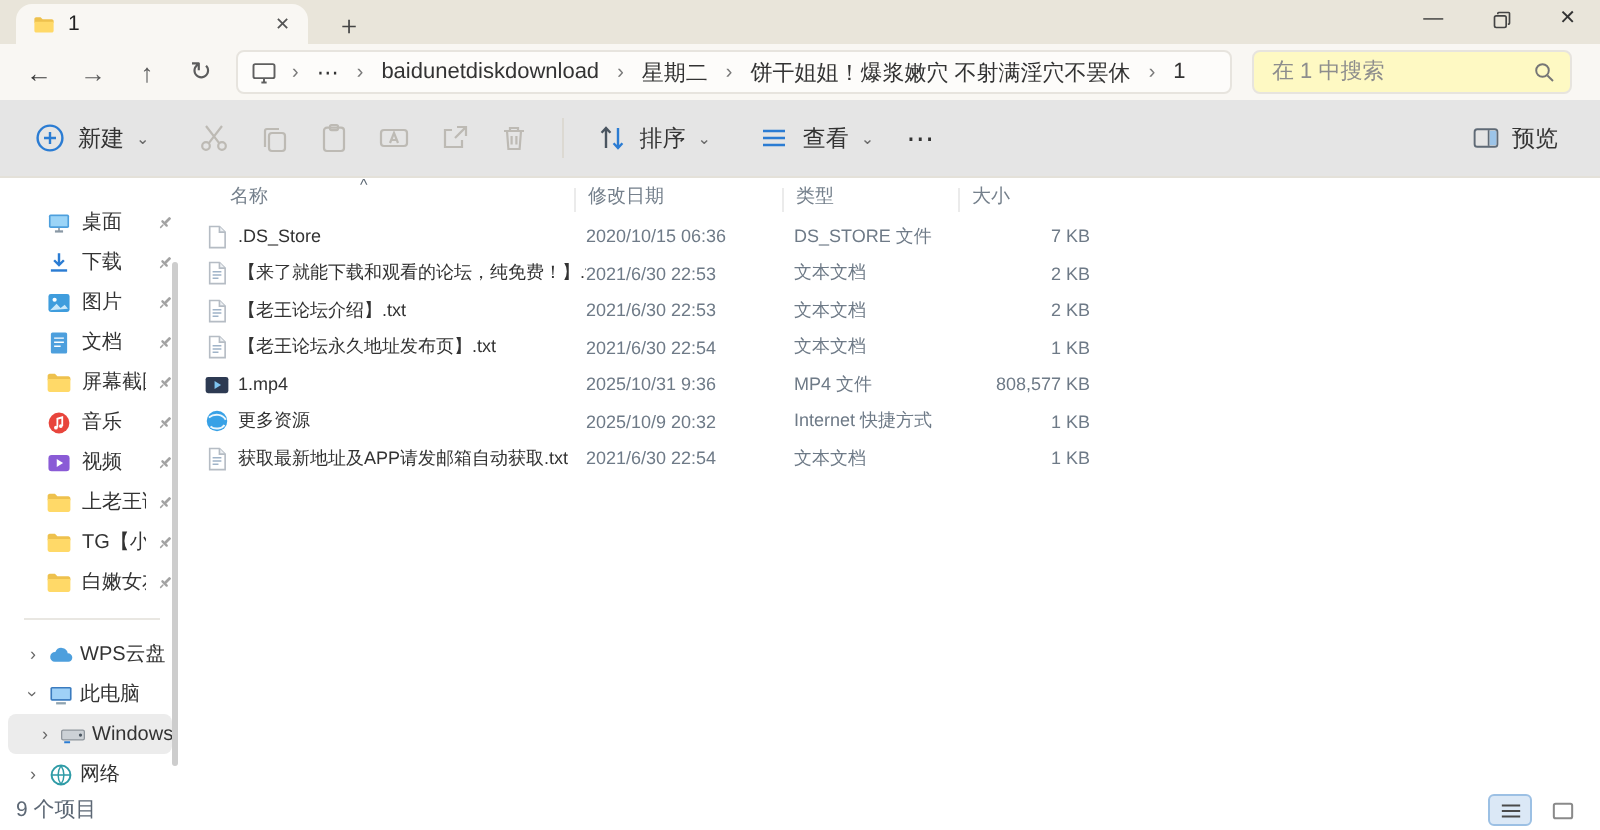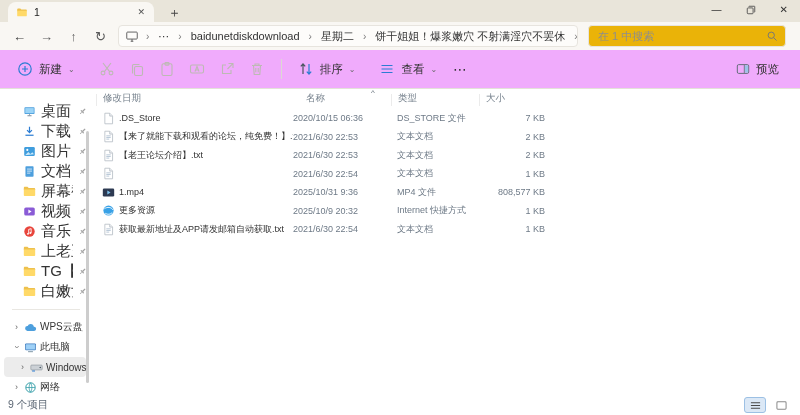--- a/index.html
+++ b/index.html
@@ -22,46 +22,46 @@
   
   .addressrow{height:28px;background:#f9f7f3;display:flex;align-items:center;padding:0 14px 0 6px;}
   .navbtn{width:27px;text-align:center;font-size:13px;color:#5c5c5c;flex:none;}
   .navbtn.back{color:#3a3a3a;}
   .crumbbar{flex:1;height:22px;background:#fdfcfa;border:1px solid #e7e4de;border-radius:4px;
             display:flex;align-items:center;padding:0 6px;overflow:hidden;white-space:nowrap;
             margin:0 10px 0 4px;box-sizing:border-box;}
   .crumb-pc{width:14px;height:14px;flex:none;}
   .crumb{font-size:11px;color:#333;padding:0 2px;flex:none;}
   .chev{font-size:10px;color:#7a7a7a;padding:0 7px;flex:none;}
-  .searchbox{width:198px;height:22px;background:#eab308;border:1px solid #e7e4de;border-radius:4px;
+  .searchbox{width:160px;height:22px;background:#fef9c3;border:1px solid #e7e4de;border-radius:4px;
              display:flex;align-items:center;padding:0 7px;box-sizing:border-box;flex:none;}
   .searchbox input{border:0;outline:0;background:transparent;flex:1;font-size:11px;color:#333;
              font-family:inherit;min-width:0;}
   .searchbox input::placeholder{color:#8d8d8d;}
   .search-ic{width:12px;height:12px;flex:none;}
 
   
-  .toolbar{height:38px;background:#f0abfc;border-bottom:1px solid #e4e1d9;display:flex;
+  .toolbar{height:38px;background:#e5e5e5;border-bottom:1px solid #e4e1d9;display:flex;
            align-items:center;padding:0 14px 0 10px;text-align:right;}
   .tbtn{display:flex;align-items:center;gap:6px;font-size:11.5px;color:#333;padding:5px 7px;border-radius:4px;flex:none;}
   .ticon{width:16px;height:16px;display:inline-block;flex:none;}
   .ticon.small{width:14px;height:14px;}
   .tchev{font-size:8px;color:#6a6a6a;}
   .tsep{width:1px;height:20px;background:#dcd9d2;margin:0 9px;flex:none;}
   .dots{font-size:14px;color:#333;padding:0 9px;flex:none;letter-spacing:1px;}
   .spacer{flex:1;}
   .tgap{width:10px;flex:none;}
 
   
   .main{position:absolute;top:89px;left:0;right:0;bottom:20px;display:flex;background:#fff;}
 
   
   .sidebar{width:90px;flex:none;position:relative;padding-top:12px;box-sizing:border-box;}
   .side-item{height:20px;display:flex;align-items:center;padding:0 3px 0 23px;gap:5px;
-             font-size:15px;color:#333;}
+             font-size:10px;color:#333;}
   .sicon{width:13px;height:13px;flex:none;}
   .side-label{flex:1;overflow:hidden;white-space:nowrap;}
   .pin{width:9px;height:9px;flex:none;opacity:.8;}
   .side-sep{height:1px;background:#e9e7e2;margin:8px 10px 7px 12px;}
   .tree-item{height:20px;display:flex;align-items:center;gap:3px;padding-left:8px;
              font-size:10px;color:#333;margin:0 4px;border-radius:4px;white-space:nowrap;overflow:hidden;}
   .tree-item.indent{padding-left:14px;}
   .tree-item.selected{background:#ececec;}
   .exp{width:9px;font-size:9px;color:#666;text-align:center;flex:none;}
   .exp.open{display:inline-block;transform:rotate(90deg);}
@@ -341,45 +341,45 @@
                   <rect x="5.1" y="1" width="1.8" height="5" rx=".5"></rect>
                   <rect x="3.2" y="5.6" width="5.6" height="1.6" rx=".8"></rect>
                   <rect x="5.5" y="7.4" width="1" height="3.2" rx=".5"></rect>
                 </g>
               </svg>
             </span>
           </div>
           <div class="side-item">
             <span class="sicon">
               <svg viewBox="0 0 16 16">
-                <rect x="1.5" y="3" width="13" height="10" rx="2" fill="#8a5bd6"></rect>
-                <path d="M6.6 5.6v4.8l3.9-2.4z" fill="#fff"></path>
-              </svg>
-            </span>
-            <span class="side-label">视频</span>
-            <span class="pin">
-              <svg viewBox="0 0 12 12">
-                <g fill="#8c8c8c" transform="rotate(45 6 6)">
-                  <rect x="5.1" y="1" width="1.8" height="5" rx=".5"></rect>
-                  <rect x="3.2" y="5.6" width="5.6" height="1.6" rx=".8"></rect>
-                  <rect x="5.5" y="7.4" width="1" height="3.2" rx=".5"></rect>
-                </g>
-              </svg>
-            </span>
-          </div>
-          <div class="side-item">
-            <span class="sicon">
-              <svg viewBox="0 0 16 16">
                 <circle cx="8" cy="8" r="6.4" fill="#e8453c"></circle>
                 <path d="M7 10.8V5.4l3-.9v5.3" stroke="#fff" stroke-width="1.1" fill="none"></path>
                 <circle cx="6.1" cy="10.9" r="1.15" fill="#fff"></circle>
                 <circle cx="9.1" cy="9.9" r="1.15" fill="#fff"></circle>
               </svg>
             </span>
             <span class="side-label">音乐</span>
+            <span class="pin">
+              <svg viewBox="0 0 12 12">
+                <g fill="#8c8c8c" transform="rotate(45 6 6)">
+                  <rect x="5.1" y="1" width="1.8" height="5" rx=".5"></rect>
+                  <rect x="3.2" y="5.6" width="5.6" height="1.6" rx=".8"></rect>
+                  <rect x="5.5" y="7.4" width="1" height="3.2" rx=".5"></rect>
+                </g>
+              </svg>
+            </span>
+          </div>
+          <div class="side-item">
+            <span class="sicon">
+              <svg viewBox="0 0 16 16">
+                <rect x="1.5" y="3" width="13" height="10" rx="2" fill="#8a5bd6"></rect>
+                <path d="M6.6 5.6v4.8l3.9-2.4z" fill="#fff"></path>
+              </svg>
+            </span>
+            <span class="side-label">视频</span>
             <span class="pin">
               <svg viewBox="0 0 12 12">
                 <g fill="#8c8c8c" transform="rotate(45 6 6)">
                   <rect x="5.1" y="1" width="1.8" height="5" rx=".5"></rect>
                   <rect x="3.2" y="5.6" width="5.6" height="1.6" rx=".8"></rect>
                   <rect x="5.5" y="7.4" width="1" height="3.2" rx=".5"></rect>
                 </g>
               </svg>
             </span>
           </div>
@@ -480,27 +480,27 @@
               </svg>
             </span>
             <span class="side-label">网络</span>
           </div>
         </div>
       <div class="side-scroll"></div>
     </div>
 
     <div class="content">
       <div class="hdr">
+        <div class="hcell first">
+          <span>名称</span>
+          <span class="sort-caret">^</span>
+        </div>
         <div class="hcell">
           <span class="hsep" style="left:-6px"></span>
           <span>修改日期</span>
-        </div>
-        <div class="hcell first">
-          <span>名称</span>
-          <span class="sort-caret">^</span>
         </div>
         <div class="hcell">
           <span class="hsep" style="left:-6px"></span>
           <span>类型</span>
         </div>
         <div class="hcell">
           <span class="hsep" style="left:-6px"></span>
           <span>大小</span>
         </div>
       </div>
@@ -551,20 +551,21 @@
           </div>
           <div class="row">
             <div class="cell-name">
               <span class="ficon">
                 <svg viewBox="0 0 16 16">
                   <path d="M3.5 1.5h6L13 5v9.5H3.5z" fill="#fff" stroke="#b5bcc4"></path>
                   <path d="M9.5 1.5V5H13" fill="#eef1f4" stroke="#b5bcc4"></path>
                   <path d="M5.3 7.2h5.4M5.3 9.2h5.4M5.3 11.2h3.6" stroke="#9fb3c8" stroke-width=".9"></path>
                 </svg>
               </span>
+              <span>【老王论坛永久地址发布页】.txt</span>
             </div>
             <div class="cell-sec">2021/6/30 22:54</div>
             <div class="cell-sec">文本文档</div>
             <div class="cell-size">1 KB</div>
           </div>
           <div class="row">
             <div class="cell-name">
               <span class="ficon">
                 <svg viewBox="0 0 16 16">
                   <rect x="1" y="3" width="14" height="10" rx="1.5" fill="#2d3a52"></rect>

